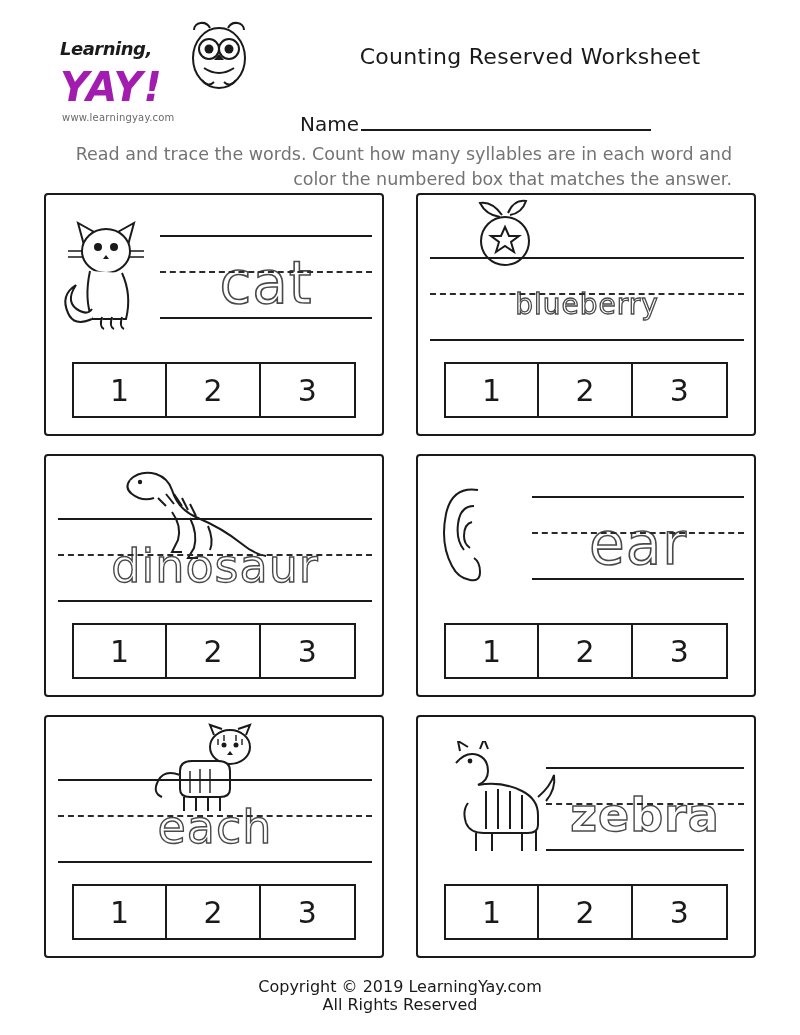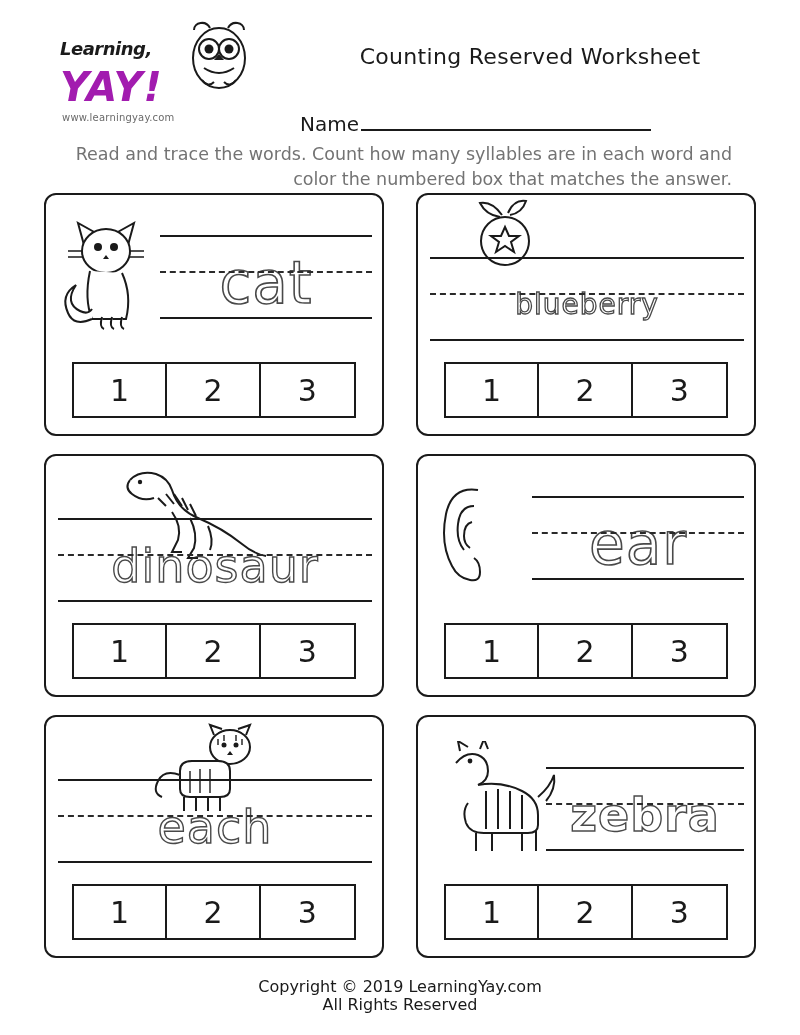--- a/index.html
+++ b/index.html
@@ -114,21 +114,21 @@
     width: 712px;
     display: grid;
     grid-template-columns: 340px 340px;
     grid-column-gap: 32px;
     grid-row-gap: 18px;
   }
   .card {
     position: relative;
     height: 243px;
     border: 2px solid #1a1a1a;
-    border-radius: 12px;
+    border-radius: 4px;
     background: #fff;
     box-sizing: border-box;
   }
 
   .card-top {
     position: relative;
     height: 168px;
   }
   .pic {
     position: absolute;

